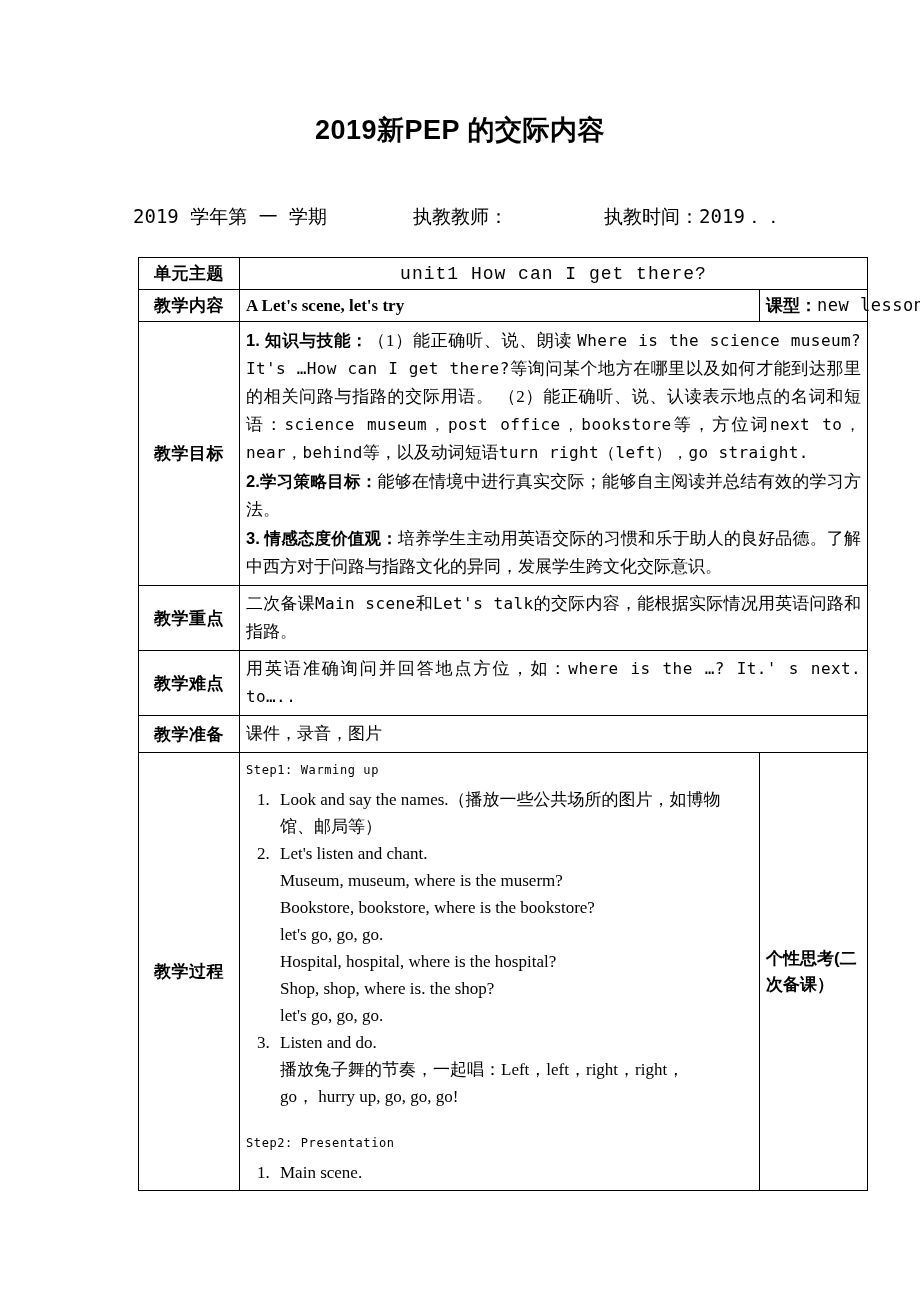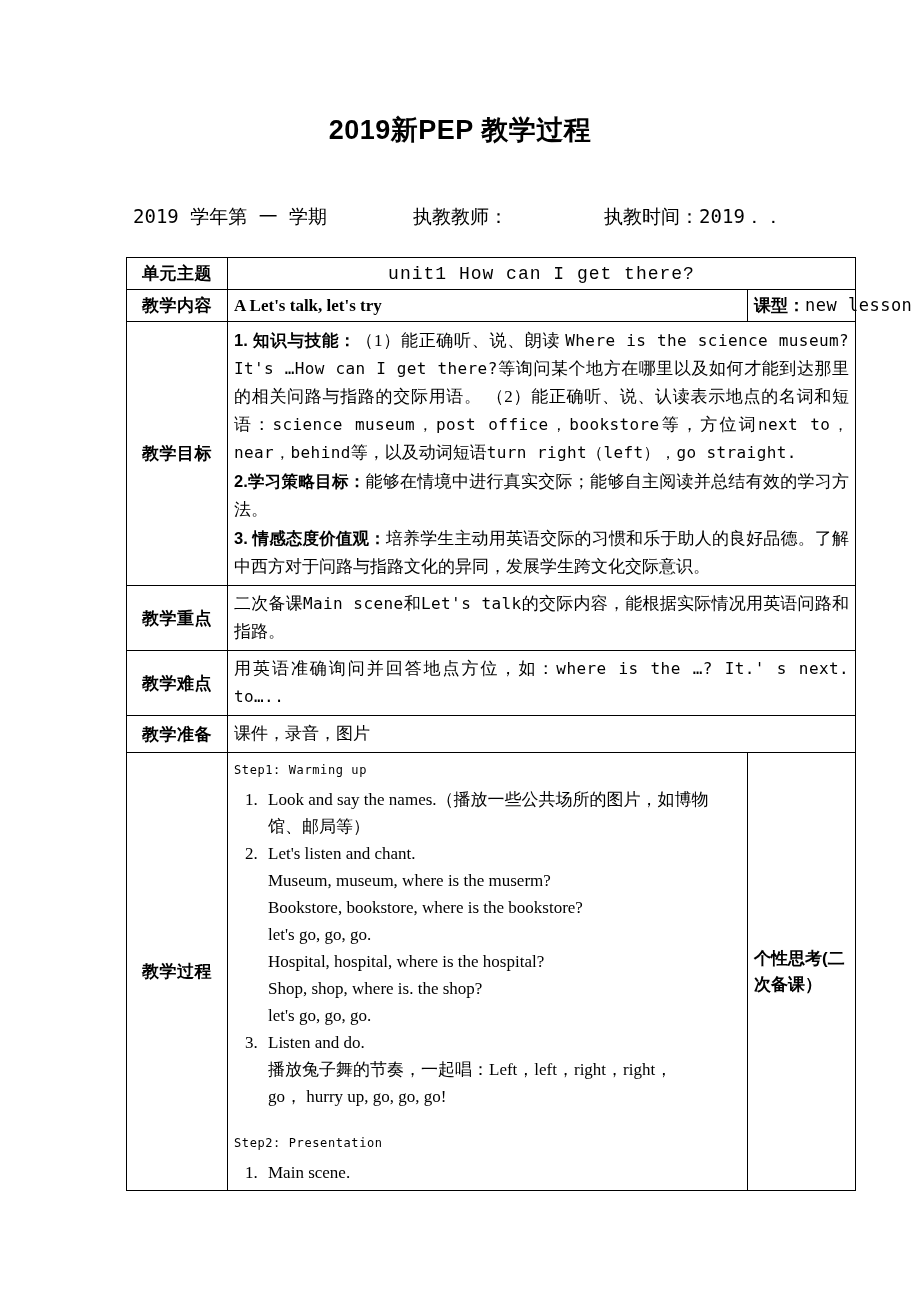--- a/index.html
+++ b/index.html
@@ -58,21 +58,21 @@
     font-size: 19px;
     line-height: 26px;
     white-space: nowrap;
   }
   .subtitle-row .sp-a { display:inline-block; width: 86px; }
   .subtitle-row .sp-b { display:inline-block; width: 96px; }
 
   
   table.lesson {
     position: absolute;
-    left: 126px;
+    left: 138px;
     top: 257px;
     width: 729px;
     border-collapse: collapse;
     table-layout: fixed;
     padding-left: 32px;
   }
   table.lesson td {
     border: 1px solid #000;
     vertical-align: middle;
     padding: 4px 6px;
@@ -194,21 +194,21 @@
     line-height: 26px;
     padding: 4px 6px 4px 8px;
   }
 </style>
 </head>
 <body>
 
 <div class="page">
 
   <div class="title-block">
-    <div class="title-line1">2019新PEP 教学过程</div>
+    <div class="title-line1">2019新PEP 的交际内容</div>
   </div>
 
   <div class="subtitle-row">
     <span>2019 学年第 一 学期</span><span class="sp-a"></span><span>执教教师：</span><span class="sp-b"></span><span>执教时间：2019．．</span>
   </div>
 
   <table class="lesson">
     <colgroup>
       <col style="width:101px">
       <col style="width:520px">
@@ -217,21 +217,21 @@
 
     <tbody>
         <tr>
       <td class="c-label">单元主题</td>
       <td class="cell-center-mono" colspan="2">unit1 How can I get there?</td>
     </tr>
 
 
     <tr>
       <td class="c-label">教学内容</td>
-      <td class="cell-bold-serif">A Let's talk, let's try</td>
+      <td class="cell-bold-serif">A Let's scene, let's try</td>
       <td class="cell-ketype">
         <span class="cn">课型：</span><span class="en">new lesson</span>
       </td>
     </tr>
 
     <tr>
       <td class="c-label">教学目标</td>
       <td class="para" colspan="2">
         <p><span class="bcn">1. 知识与技能：</span><span>（1）能正确听、说、朗读</span> <span class="en">Where is the science museum? It's …How can I get there?</span><span>等询问某个地方在哪里以及如何才能到达那里的相关问路与指路的交际用语。 （2）能正确听、说、认读表示地点的名词和短语：</span><span class="en">science museum，post office，bookstore</span><span>等，方位词</span><span class="en">next to，near，behind</span><span>等，以及动词短语</span><span class="en">turn right（left），go straight.</span></p>
         <p><span class="bcn">2.学习策略目标：</span><span>能够在情境中进行真实交际；能够自主阅读并总结有效的学习方法。</span></p>

